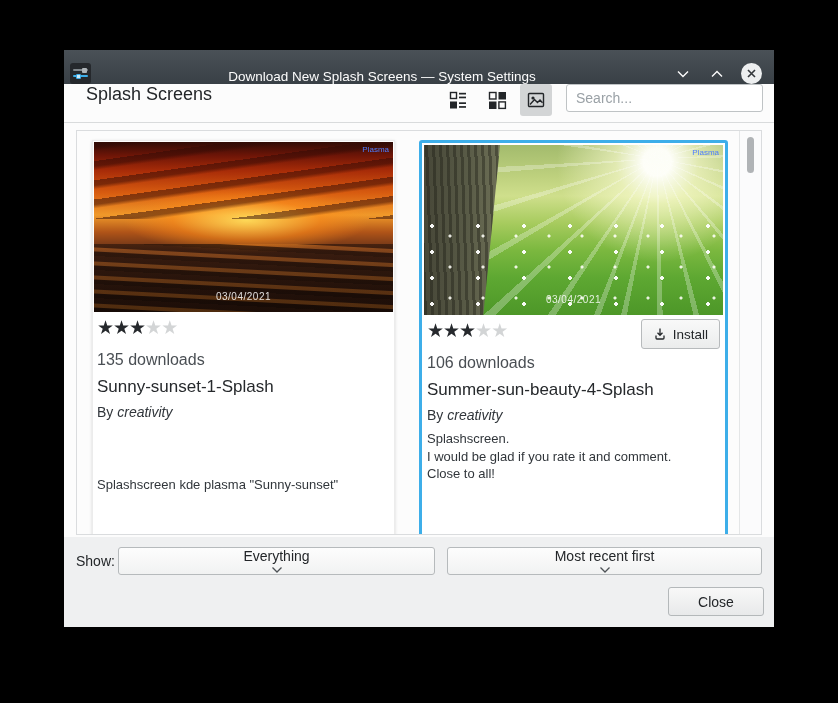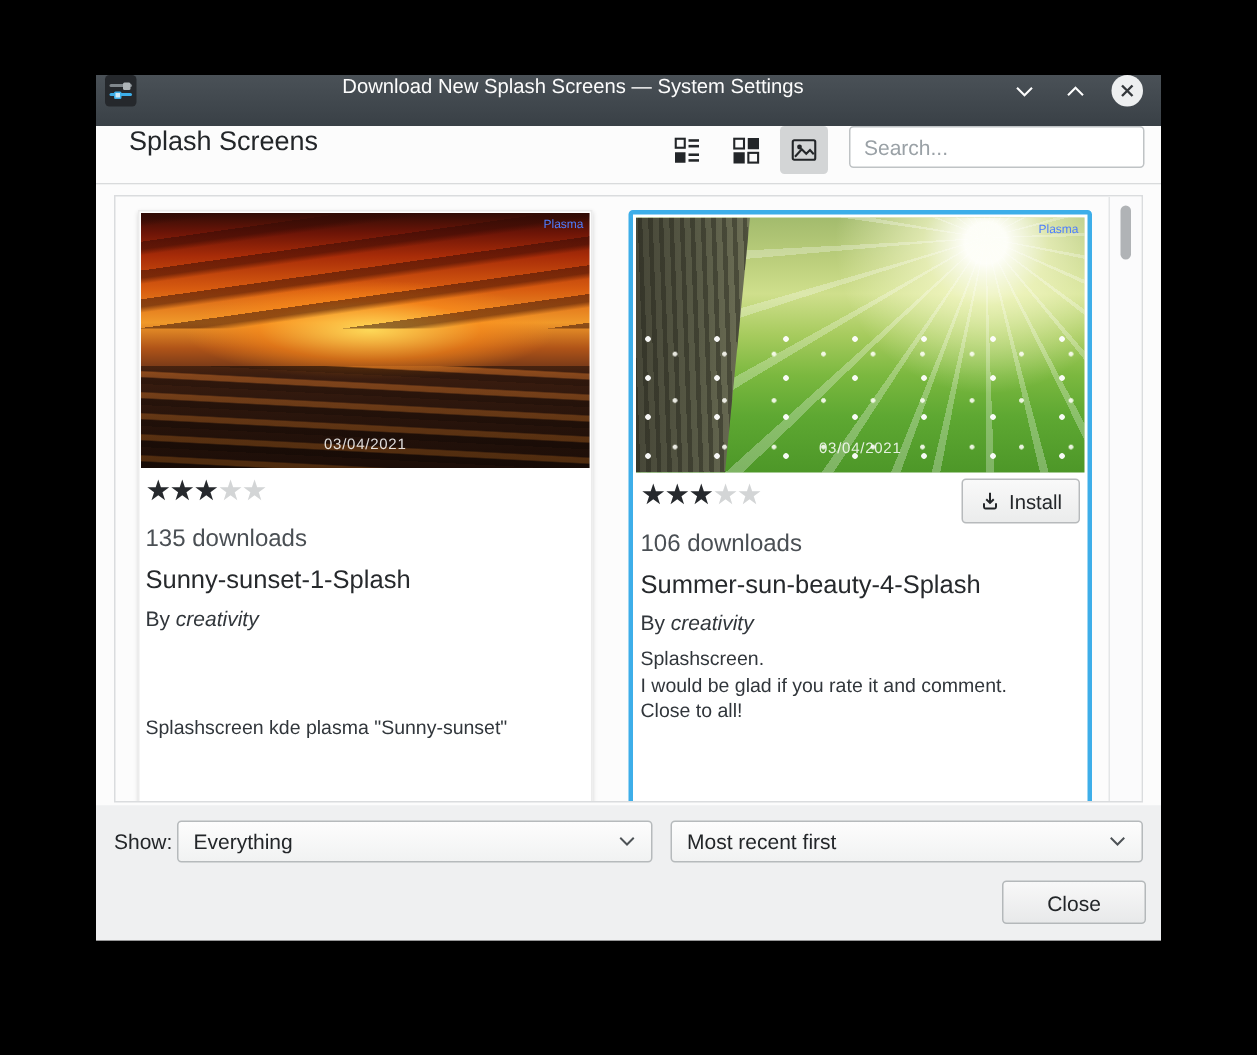--- a/index.html
+++ b/index.html
@@ -5,21 +5,21 @@
   * { margin:0; padding:0; box-sizing:border-box; }
   html,body { width:838px; height:703px; background:#000; overflow:hidden;
     font-family:"Liberation Sans","DejaVu Sans",sans-serif; }
 
   .window { position:absolute; left:64px; top:50px; width:710px; height:577px;
     background:#eff0f1; box-shadow:0 6px 22px rgba(0,0,0,.6); overflow:hidden; }
 
   
   .titlebar { position:absolute; left:0; top:0; right:0; height:34px;
     background:linear-gradient(#4a5157,#394046);
-    display:flex; align-items:flex-start; padding:0 12px 0 6px; }
+    display:flex; align-items:flex-end; padding:0 12px 0 6px; }
   .app-icon { width:21px; height:21px; border-radius:3px; background:#25282c;
     position:relative; flex:0 0 auto; }
   .app-icon i { position:absolute; left:3px; right:3px; height:2px; border-radius:1px; display:block; }
   .app-icon .s1 { top:6px; background:#80878c; }
   .app-icon .s2 { top:12px; background:#3daee9; }
   .app-icon b { position:absolute; width:5px; height:5px; border-radius:1px; display:block; }
   .app-icon .k1 { top:4.5px; left:12px; background:#aeb4b8; }
   .app-icon .k2 { top:10.5px; left:6px; background:#cfe9f7; border:1px solid #3daee9; }
   .titlebar-title { flex:1; text-align:center; color:#fcfcfc; font-size:13.5px; }
   .win-controls { display:flex; align-items:center; gap:14px; }
@@ -97,21 +97,21 @@
   .byline i { font-style:italic; }
   .desc { font-size:13px; color:#31363b; line-height:1.35; }
   .desc.single { margin-top:56px; }
   .desc.multi { margin-top:7px; }
 
   
   .bottombar { position:absolute; left:0; bottom:0; right:0; height:90px; background:#eff0f1; }
   .show-label { position:absolute; left:12px; top:16px; font-size:14px; color:#232629; }
   .combo { position:absolute; top:10px; height:28px; border:1px solid #b6babc; border-radius:3px;
     background:linear-gradient(#fdfdfd,#f1f2f2); display:flex; align-items:center;
-    padding:0 10px; font-size:14px; color:#232629; cursor:pointer; }
+    padding:0 10px; font-size:14px; color:#232629; cursor:pointer;flex-direction:column; }
   .combo-filter { left:54px; width:317px; }
   .combo-sort  { left:383px; width:315px; }
   .combo .val { flex:1; }
   .close-btn { position:absolute; right:10px; bottom:11px; width:96px; height:29px;
     border:1px solid #b4b8ba; border-radius:3px; background:linear-gradient(#f8f8f8,#e8e9ea);
     font-size:14px; color:#232629; cursor:pointer;
     font-family:"Liberation Sans","DejaVu Sans",sans-serif; }
 </style>
 </head>
 <body>

